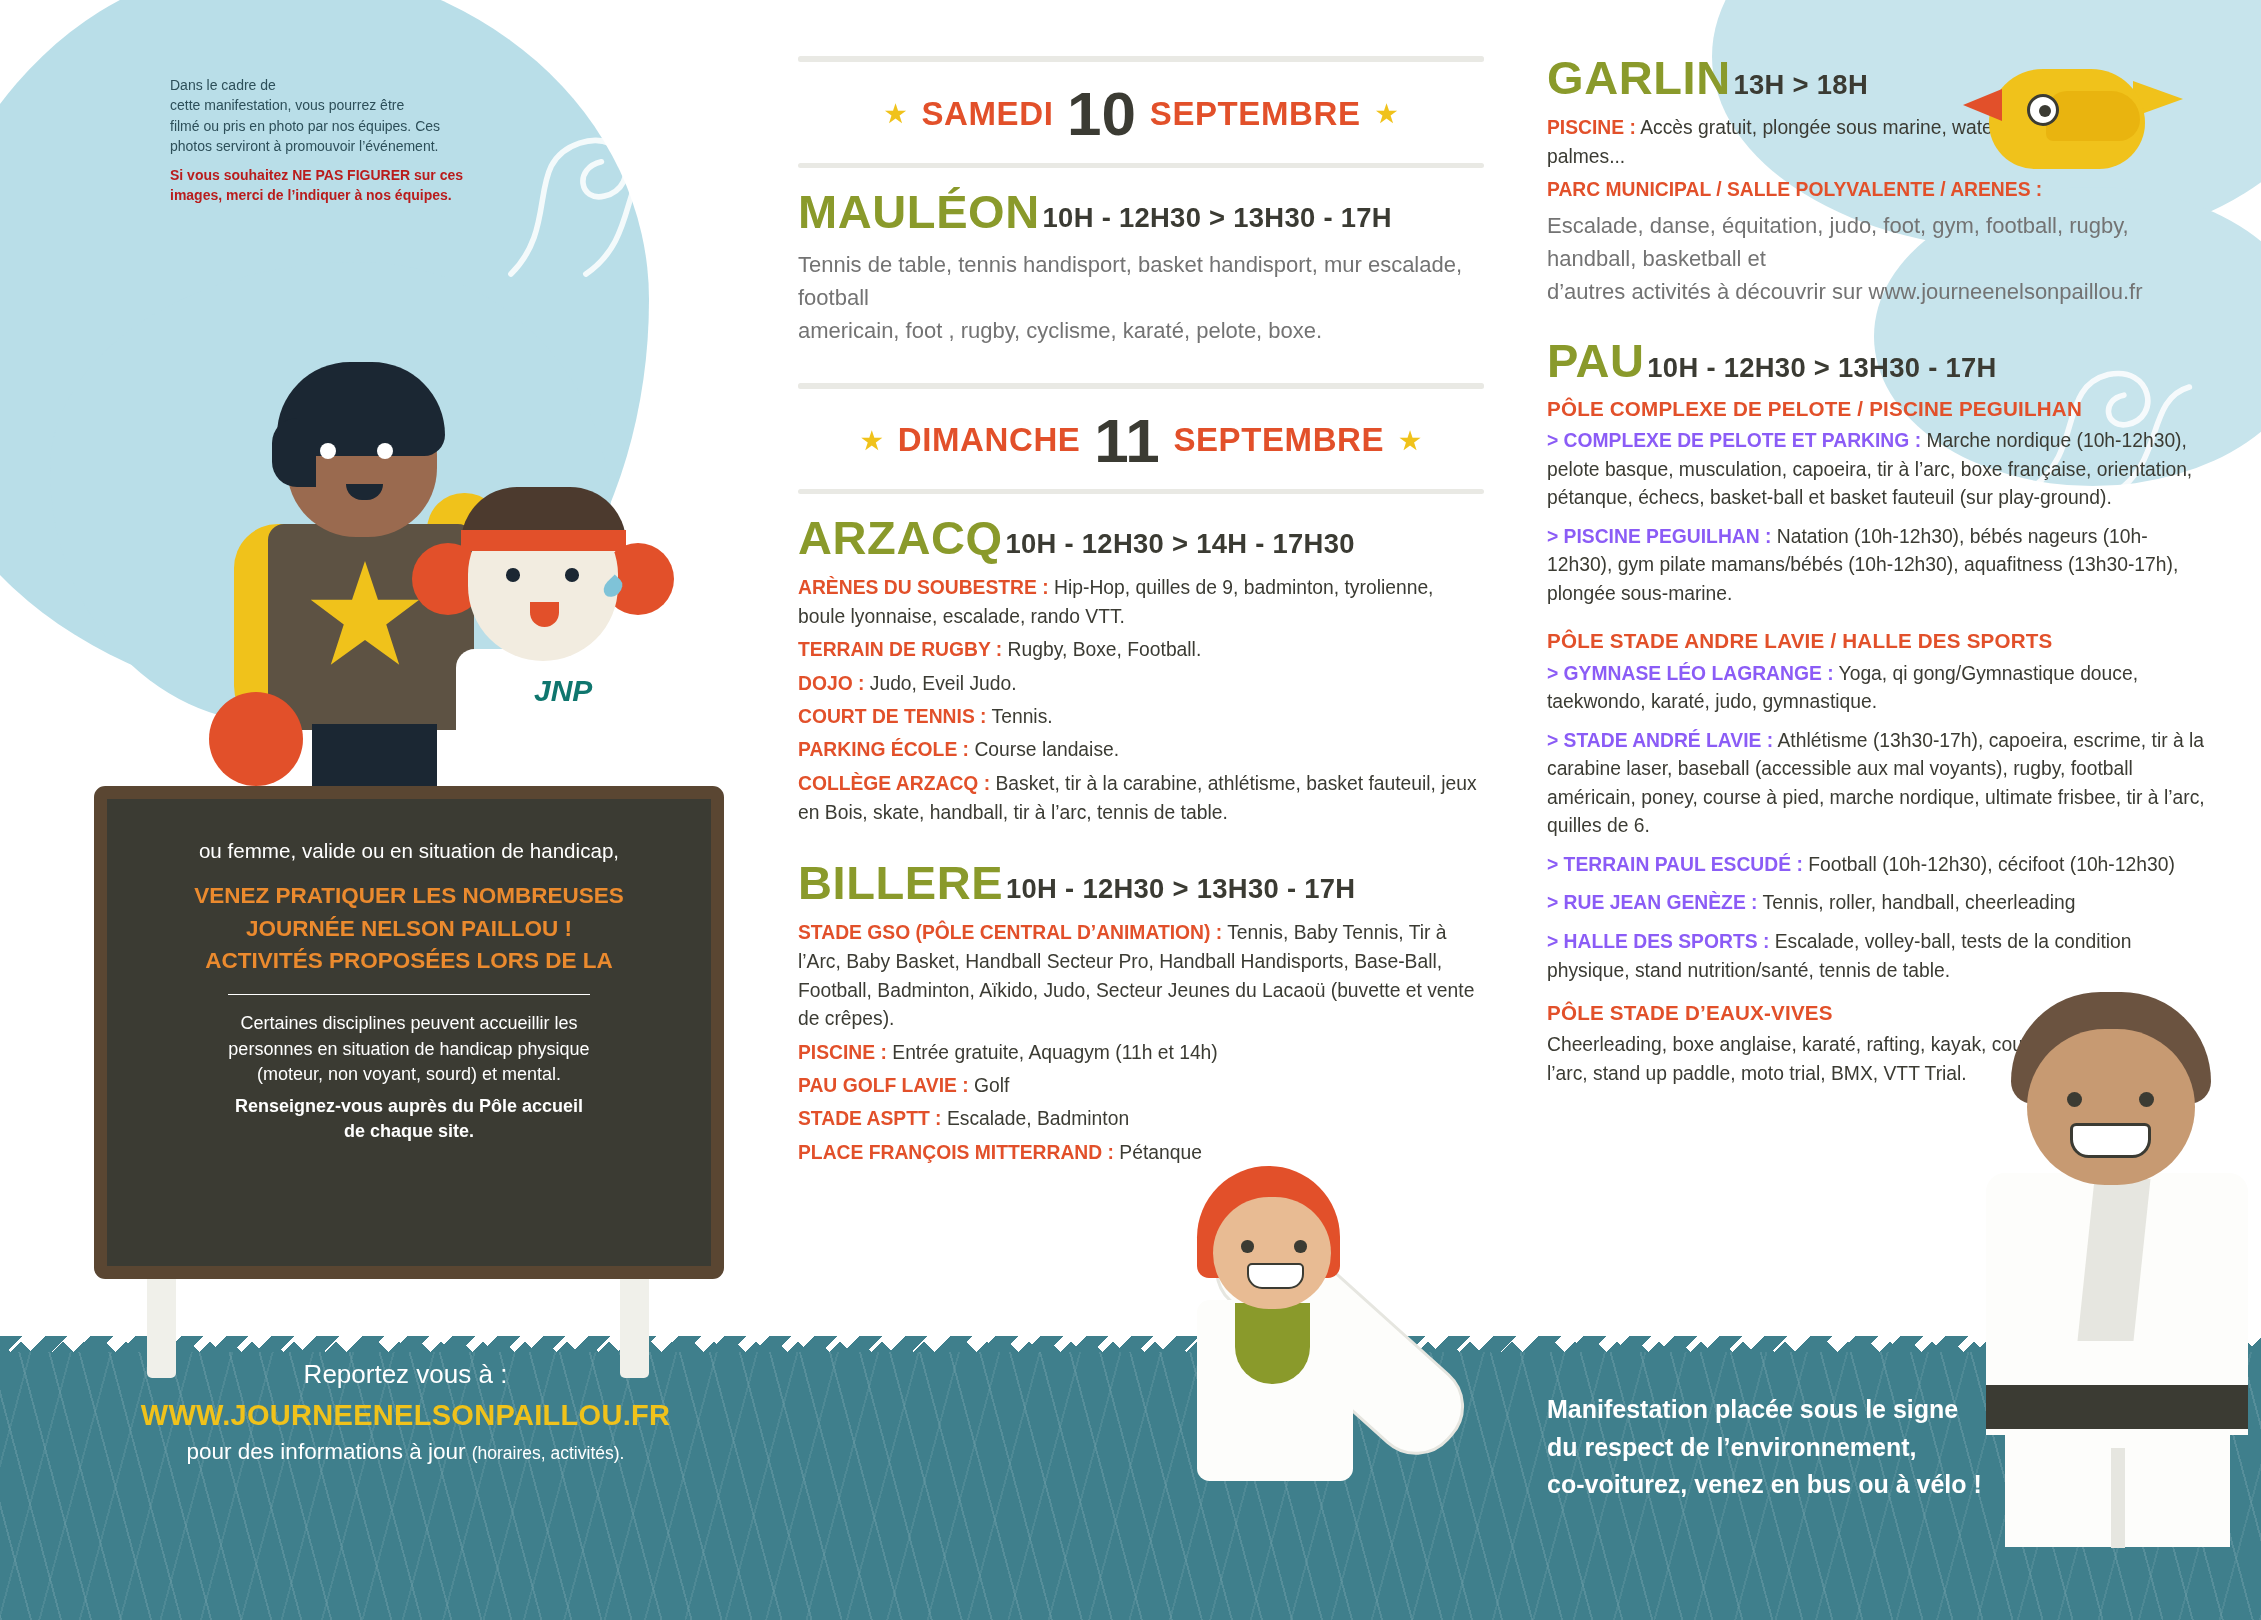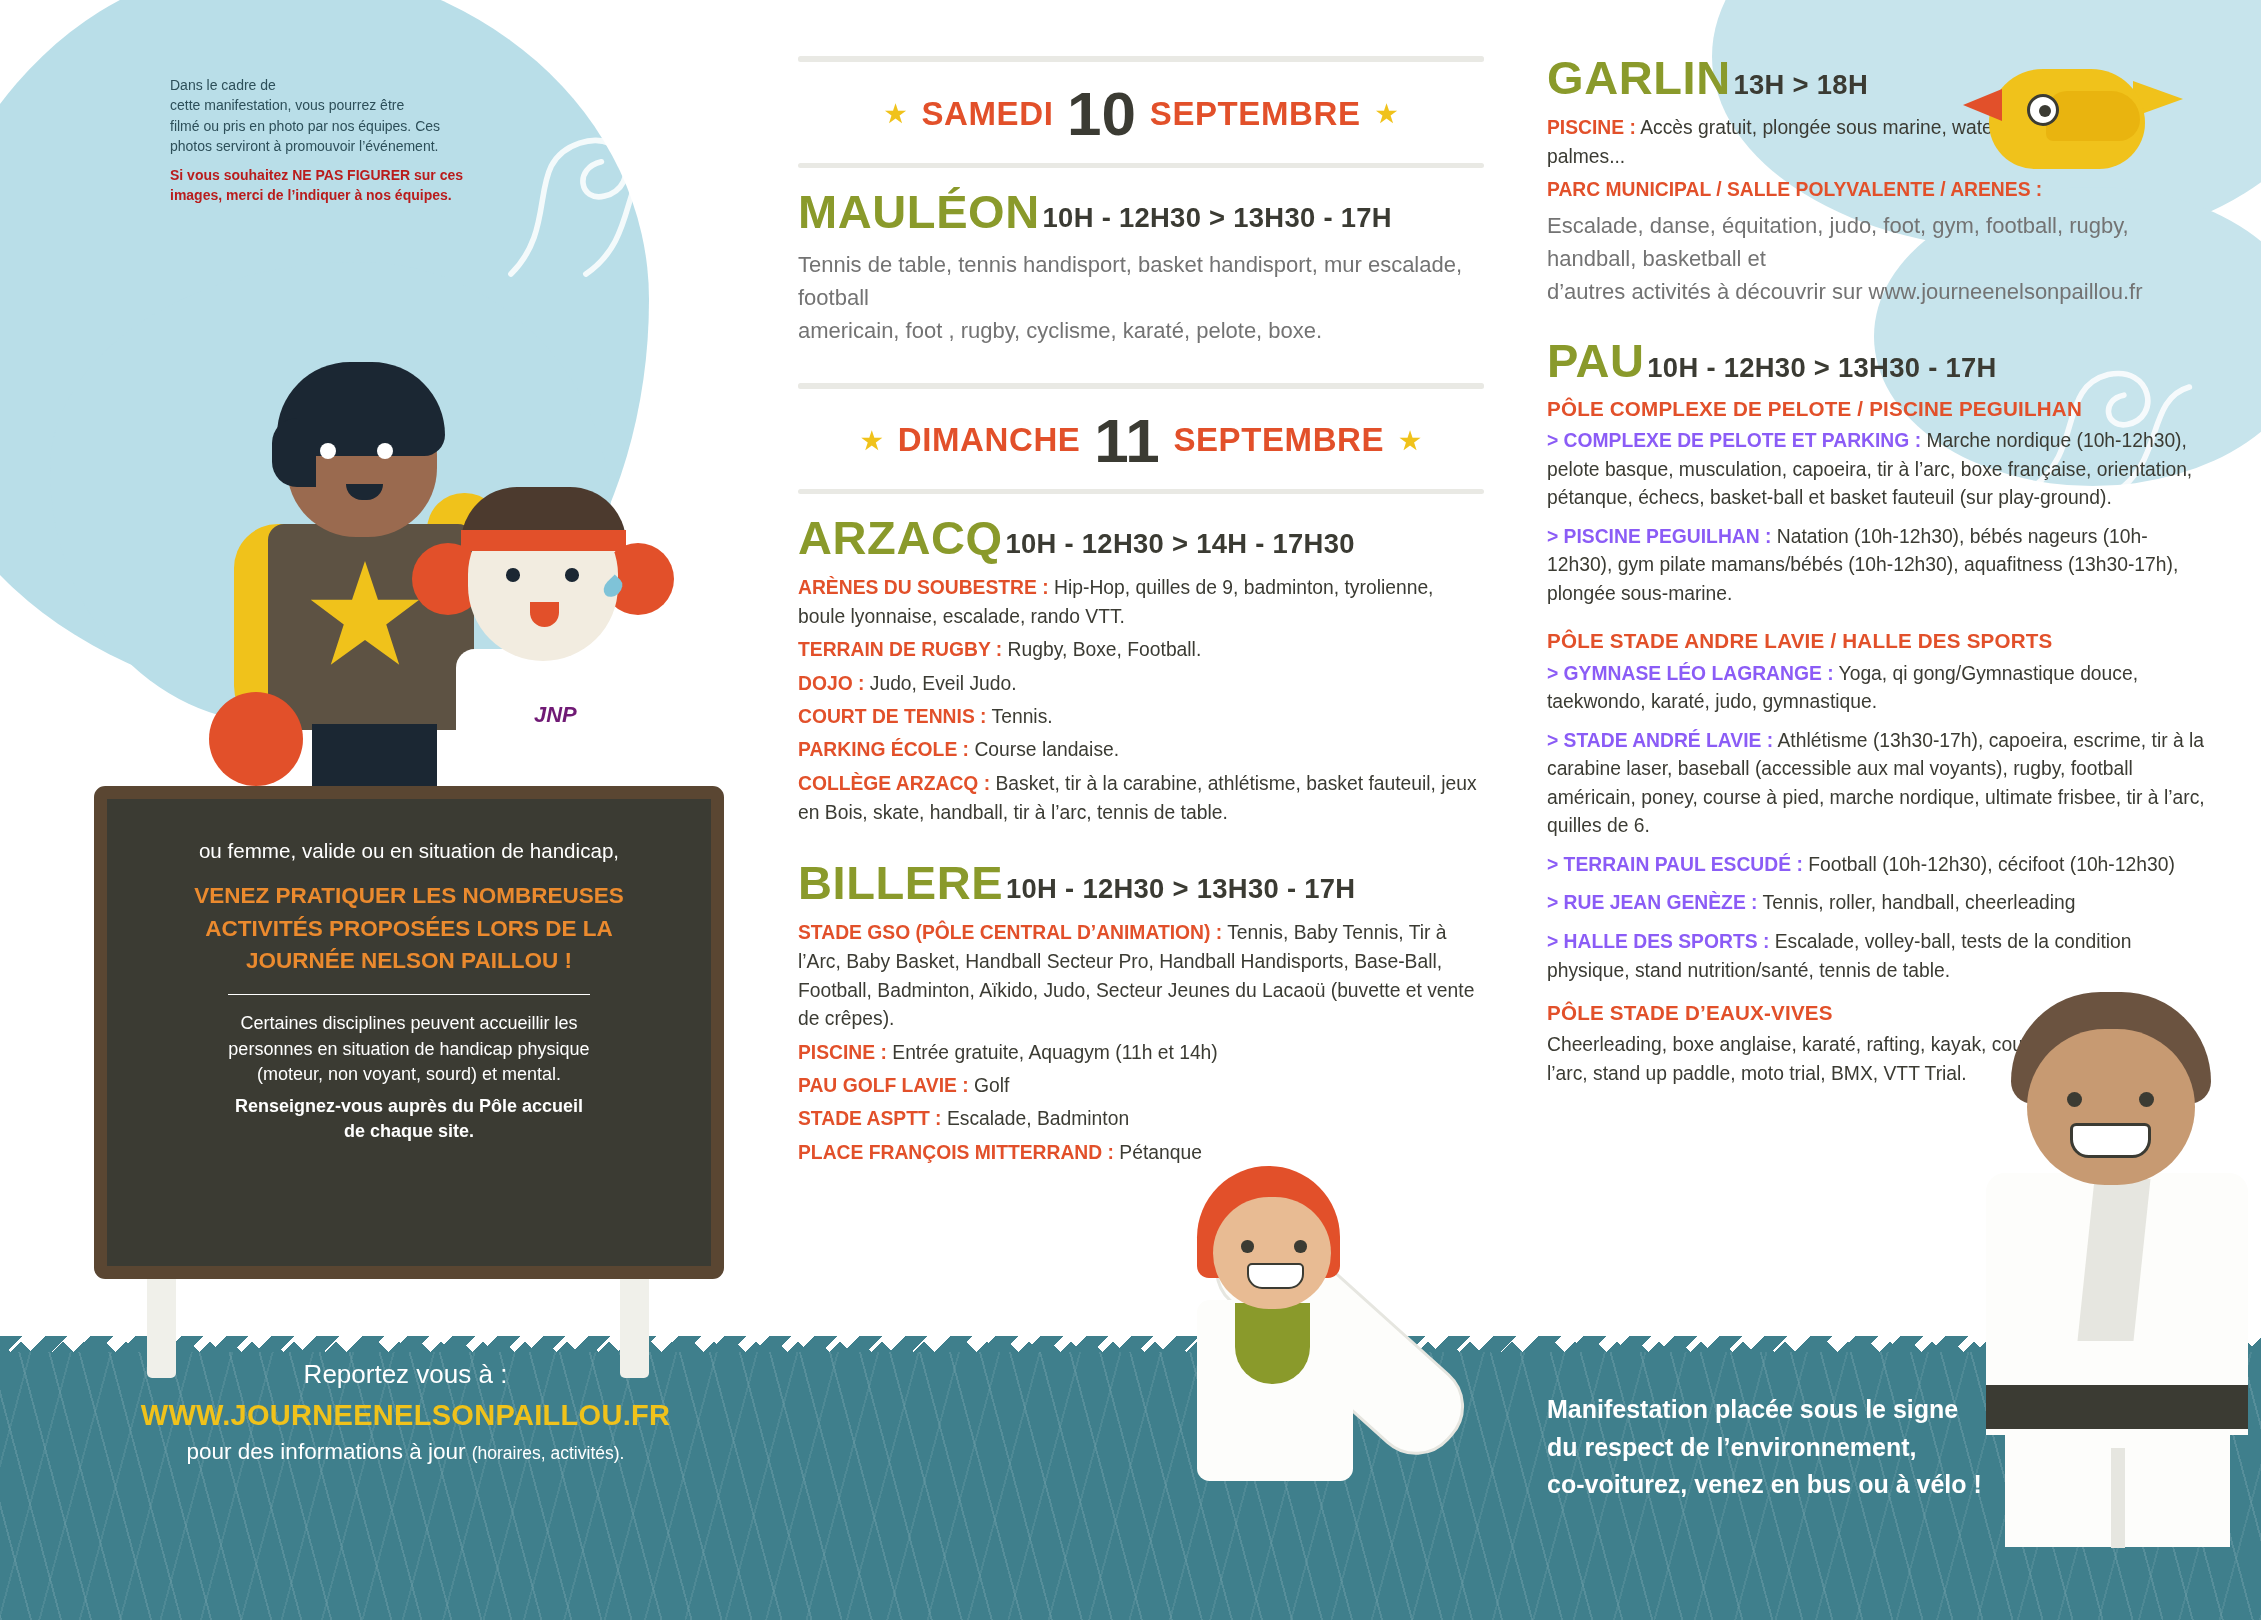--- a/index.html
+++ b/index.html
@@ -78,21 +78,21 @@
   .char2 { position:absolute; left:412px; top:468px; width:262px; height:249px; }
   .c2-ball-l{ position:absolute; left:0; top:75px; width:72px; height:72px; background:#e2502a; border-radius:50%;}
   .c2-ball-r{ position:absolute; right:0; top:75px; width:72px; height:72px; background:#e2502a; border-radius:50%;}
   .c2-head { position:absolute; left:56px; top:37px; width:150px; height:156px; background:#f2ece0; border-radius:75px 75px 81px 81px;}
   .c2-hat  { position:absolute; left:49px; top:18.7px; width:165px; height:56px; background:#4c3a2e; border-radius:81px 81px 0 0;}
   .c2-band { position:absolute; left:49px; top:62px; width:165px; height:21px; background:#e2502a;}
   .c2-eye-l{ position:absolute; left:94px; top:100px; width:13.7px; height:13.7px; background:#1b2733; border-radius:50%;}
   .c2-eye-r{ position:absolute; left:153px; top:100px; width:13.7px; height:13.7px; background:#1b2733; border-radius:50%;}
   .c2-mouth{ position:absolute; left:118px; top:134px; width:29px; height:25px; background:#e2502a; border-radius:0 0 15px 15px;}
   .c2-shirt{ position:absolute; left:44px; top:181px; width:181px; height:81px; background:#fff; border-radius:18.7px 18.7px 0 0;}
-  .c2-jnp  { position:absolute; left:122px; top:206px; font-weight:bold; font-size:22px; color:#701a75; font-style:italic;margin-top:28px;}
+  .c2-jnp  { position:absolute; left:122px; top:206px; font-weight:bold; font-size:30px; color:#0f766e; font-style:italic;}
   .c2-drop { position:absolute; left:193px; top:109px; width:16px; height:21px; background:#7fc3d8; border-radius:0 50% 50% 50%; transform:rotate(45deg);}
 
   
   .board {
     position:absolute; left:94px; top:786px; width:630px; height:493px;
     background:#3b3b33; border:13.7px solid #5a4632; border-radius:11.2px;
     padding:37px 44px; color:#ffffff;
   }
   .board p { font-size:20.6px; line-height:1.42; text-align:center; }
   .board .hl { color:#eb8a2e; font-weight:bold; font-size:22.5px; line-height:1.45; text-transform:uppercase; }
@@ -243,22 +243,22 @@
     <div class="c2-mouth"></div>
     <div class="c2-drop"></div>
     <div class="c2-jnp">JNP</div>
   </div>
 
   <div class="leg-l"></div>
   <div class="leg-r"></div>
   <div class="board">
     <p>ou femme, valide ou en situation de handicap,</p>
     <p class="hl" style="margin-top:15px;">VENEZ PRATIQUER LES NOMBREUSES</p>
+    <p class="hl">JOURNÉE NELSON PAILLOU !</p>
     <p class="hl">ACTIVITÉS PROPOSÉES LORS DE LA</p>
-    <p class="hl">JOURNÉE NELSON PAILLOU !</p>
     <hr>
     <p class="small">Certaines disciplines peuvent accueillir les</p>
     <p class="small">personnes en situation de handicap physique</p>
     <p class="small">(moteur, non voyant, sourd) et mental.</p>
     <p class="small bold" style="margin-top:6.2px;">Renseignez-vous auprès du Pôle accueil</p>
     <p class="small bold">de chaque site.</p>
   </div>
 
   <div class="footer-left">
     <div class="l1">Reportez vous à :</div>

